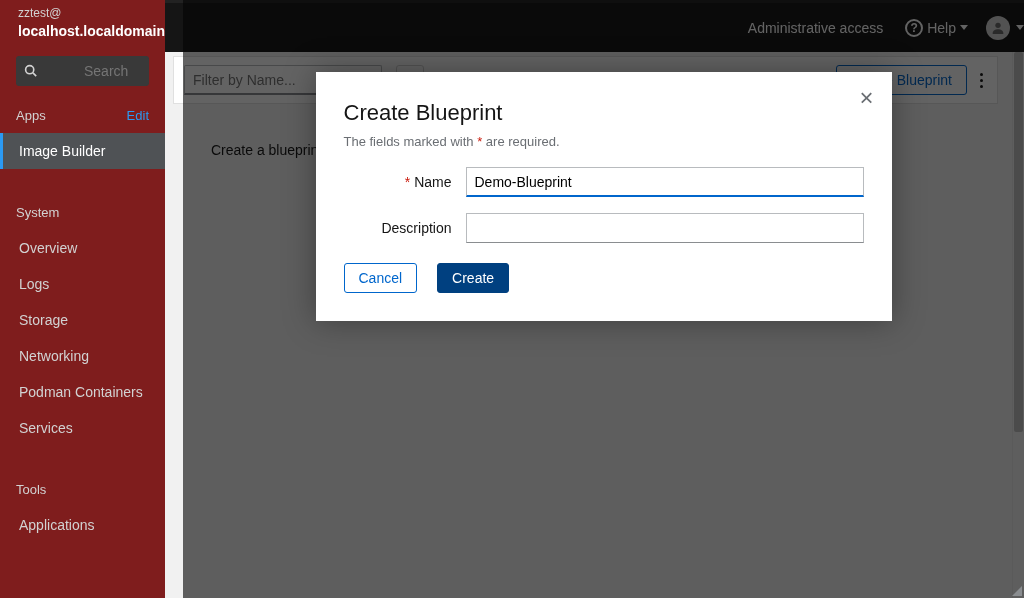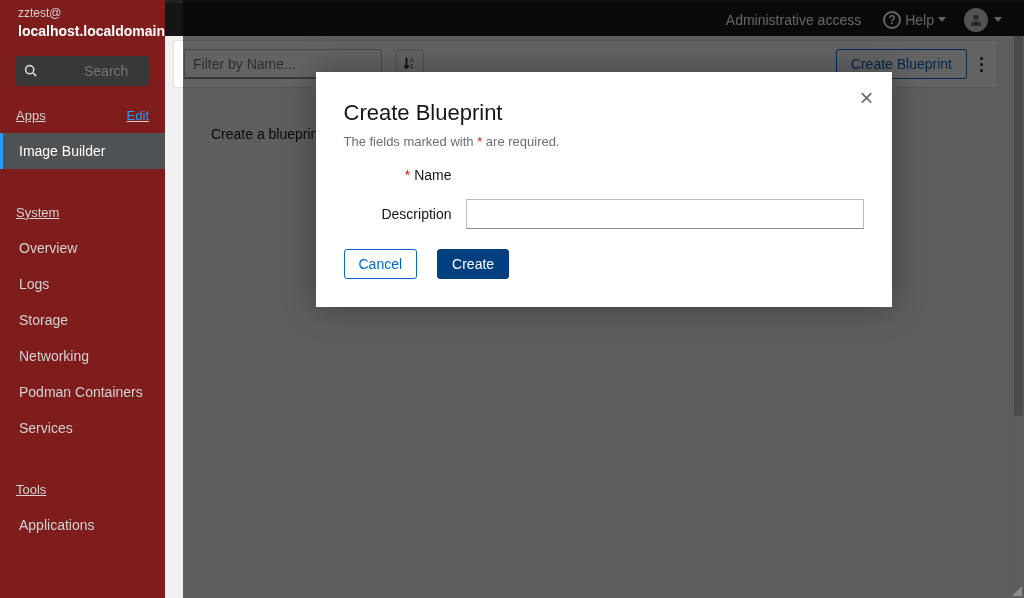--- a/index.html
+++ b/index.html
@@ -12,30 +12,30 @@
   .host-block .text { line-height: 1.3; }
   .host-block .user { font-size: 12px; color: #d2d2d2; }
   .host-block .host { font-size: 14px; font-weight: 600; color: #fff; }
   .caret { width: 0; height: 0; border-left: 4px solid transparent; border-right: 4px solid transparent; border-top: 5px solid #fff; }
 
   .search-wrap { padding: 10px 16px 12px 16px; }
   .search-inner { background: #393939; border-radius: 3px; height: 30px; display: flex; align-items: center; padding: 0 8px; gap: 41px; }
   .search-inner input { background: transparent; border: 0; outline: none; color: #d2d2d2; width: 100%; font-size: 14px; }
   .search-inner .mag { margin-right: 6px; color: #d2d2d2; display:flex; }
 
-  .section-head { padding: 10px 16px; display: flex; justify-content: space-between; align-items: center; font-size: 13px; color: #d2d2d2; text-decoration: underline; }
+  .section-head { padding: 10px 16px; display: flex; justify-content: space-between; align-items: center; font-size: 13px; color: #d2d2d2; }
   .section-head .edit { color: #2b9af3; font-size: 13px; cursor: pointer; }
 
   .nav-item { font-size: 14px; padding: 10px 16px; color: #d2d2d2; cursor: pointer; border-left: 3px solid transparent; }
   .nav-item.active { background: #4f5255; color: #fff; border-left-color: #2b9af3; }
   .nav-sep { height: 26px; }
 
   
   .main { flex: 1; background: #f1f1f1; position: relative; display: flex; flex-direction: column; }
-  .topbar { height: 36px; background: #151515; color: #fff; display: flex; align-items: center; justify-content: flex-end; padding: 0 22px; border-top: 3px solid #222; }
+  .topbar { height: 52px; background: #151515; color: #fff; display: flex; align-items: center; justify-content: flex-end; padding: 0 0; border-top: 3px solid #222; }
   .topbar .admin { margin-right: 22px; font-size: 14px; }
   .topbar .help { display: flex; align-items: center; margin-right: 18px; cursor: pointer; gap: 4px; }
   .topbar .avatar-wrap { display: flex; align-items: center; gap: 6px; cursor: pointer; }
   .avatar { width: 24px; height: 24px; border-radius: 50%; background: #d2d2d2; display:flex; align-items:center; justify-content:center; }
   .avatar svg { width:16px; height:16px; fill:#6a6a6a; }
   .qicon { width:18px; height:18px; border:2px solid #fff; border-radius:50%; display:flex; align-items:center; justify-content:center; font-size:12px; font-weight:bold;}
 
   
   .content-wrap { flex: 1; position: relative; display:flex; }
   .content-scroll { flex:1; padding: 0 6px 0 0; }
@@ -180,20 +180,21 @@
   <div class="overlay">
     <div class="modal">
       <span class="close">×</span>
       <h1>Create Blueprint</h1>
       <div class="reqline">
         <span>The fields marked with </span><span class="star">*</span><span> are required.</span>
       </div>
       <div class="form">
         <div class="form-row">
           <label><span class="star">* </span><span>Name</span></label>
+          <input value="Demo-Blueprint" style="">
         </div>
         <div class="form-row desc">
           <label>Description</label>
           <input value="" style="">
         </div>
       </div>
       <div class="modal-actions">
         <button class="btn-sec">Cancel</button>
         <button class="btn-pri">Create</button>
       </div>

